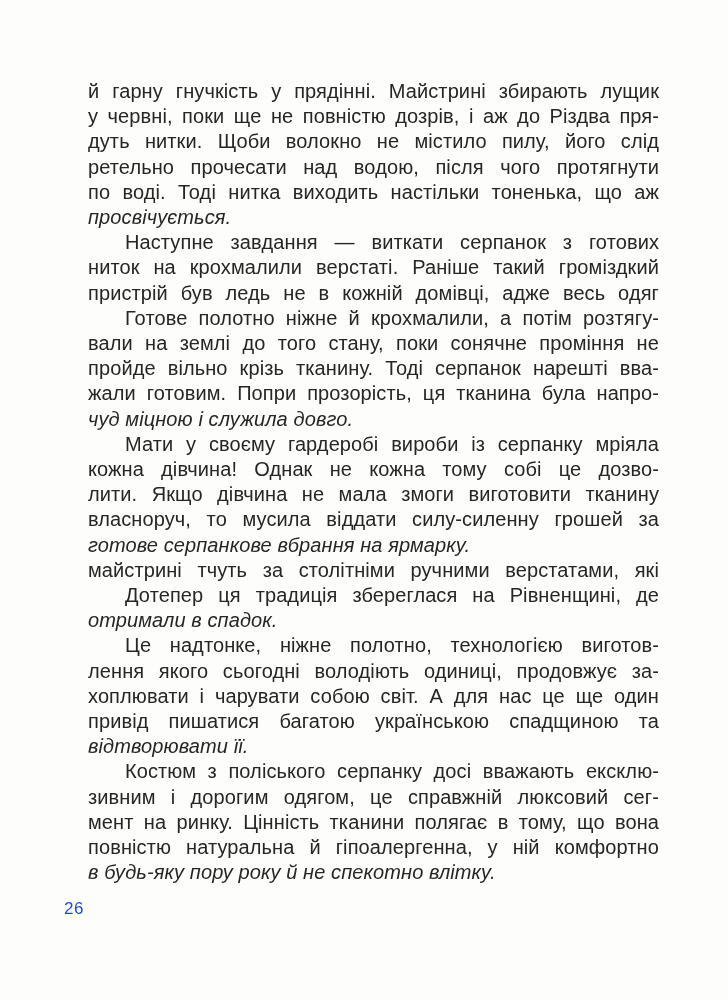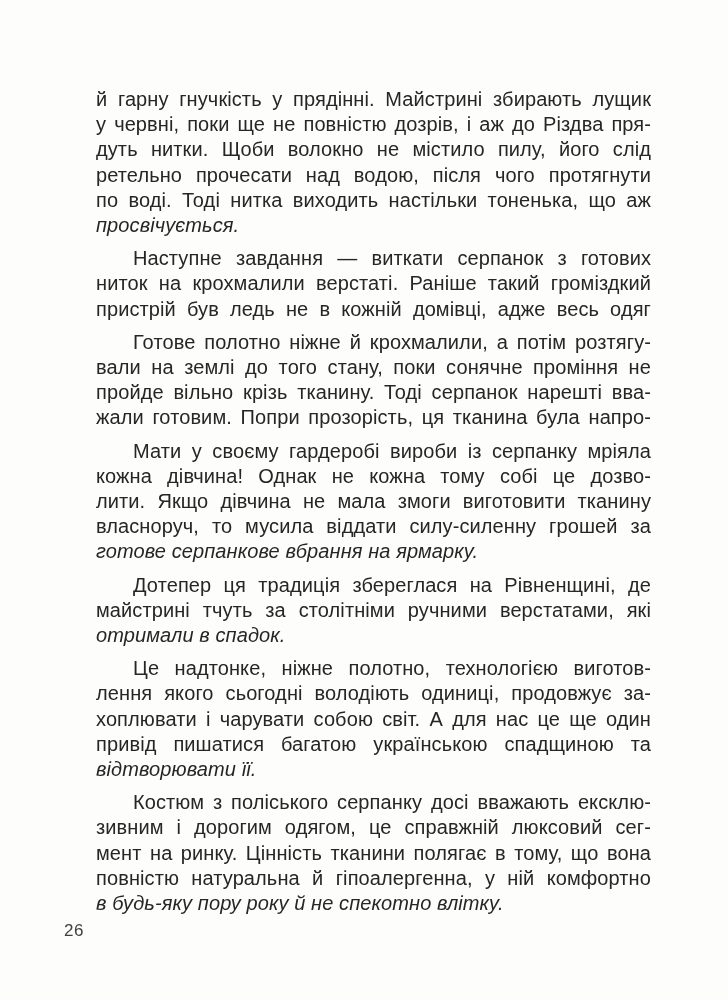--- a/index.html
+++ b/index.html
@@ -23,41 +23,41 @@
     position: absolute;
     left: 88px;
     top: 79px;
     width: 571px;
     font-size: 20px;
     line-height: 25.2px;
     color: #262622;
     letter-spacing: 0.1px;
   }
   .paragraph {
-    margin: 8px;
+    margin: 0;
     padding: 0;
   }
   .line {
     text-align: justify;
     text-align-last: justify;
     white-space: normal;
   }
   .line.last {
     text-align-last: left;
     font-style: italic;
   }
   .line.indent {
     text-indent: 37px;
   }
   .page-number {
     position: absolute;
     left: 64px;
-    top: 921px;
+    top: 899px;
     font-size: 17px;
-    color: #404040;
+    color: #1d4ed8;
     letter-spacing: 0.5px;
   }
 </style>
 </head>
 <body>
 
 <div class="page">
   <div class="text-block">
       <div class="paragraph">
         <div class="line">й гарну гнучкість у прядінні. Майстрині збирають лущик</div>
@@ -70,31 +70,32 @@
       <div class="paragraph">
         <div class="line indent">Наступне завдання — виткати серпанок з готових</div>
         <div class="line">ниток на крохмалили верстаті. Раніше такий громіздкий</div>
         <div class="line">пристрій був ледь не в кожній домівці, адже весь одяг</div>
       </div>
       <div class="paragraph">
         <div class="line indent">Готове полотно ніжне й крохмалили, а потім розтягу-</div>
         <div class="line">вали на землі до того стану, поки сонячне проміння не</div>
         <div class="line">пройде вільно крізь тканину. Тоді серпанок нарешті вва-</div>
         <div class="line">жали готовим. Попри прозорість, ця тканина була напро-</div>
+        <div class="line last">чуд міцною і служила довго.</div>
       </div>
       <div class="paragraph">
         <div class="line indent">Мати у своєму гардеробі вироби із серпанку мріяла</div>
         <div class="line">кожна дівчина! Однак не кожна тому собі це дозво-</div>
         <div class="line">лити. Якщо дівчина не мала змоги виготовити тканину</div>
         <div class="line">власноруч, то мусила віддати силу-силенну грошей за</div>
         <div class="line last">готове серпанкове вбрання на ярмарку.</div>
       </div>
       <div class="paragraph">
+        <div class="line">майстрині тчуть за столітніми ручними верстатами, які</div>
         <div class="line indent">Дотепер ця традиція збереглася на Рівненщині, де</div>
-        <div class="line">майстрині тчуть за столітніми ручними верстатами, які</div>
         <div class="line last">отримали в спадок.</div>
       </div>
       <div class="paragraph">
         <div class="line indent">Це надтонке, ніжне полотно, технологією виготов-</div>
         <div class="line">лення якого сьогодні володіють одиниці, продовжує за-</div>
         <div class="line">хоплювати і чарувати собою світ. А для нас це ще один</div>
         <div class="line">привід пишатися багатою українською спадщиною та</div>
         <div class="line last">відтворювати її.</div>
       </div>
       <div class="paragraph">

